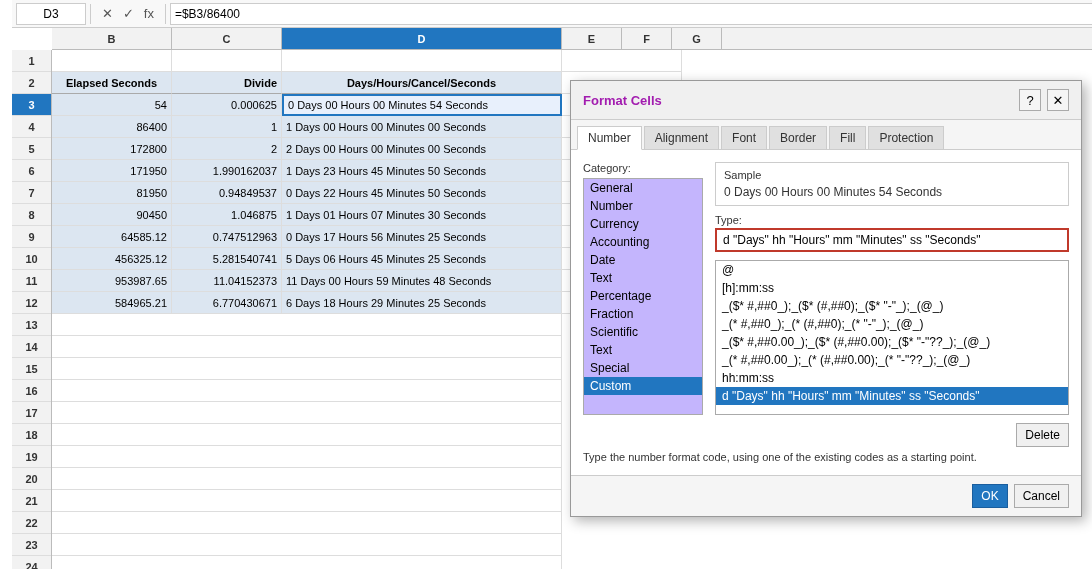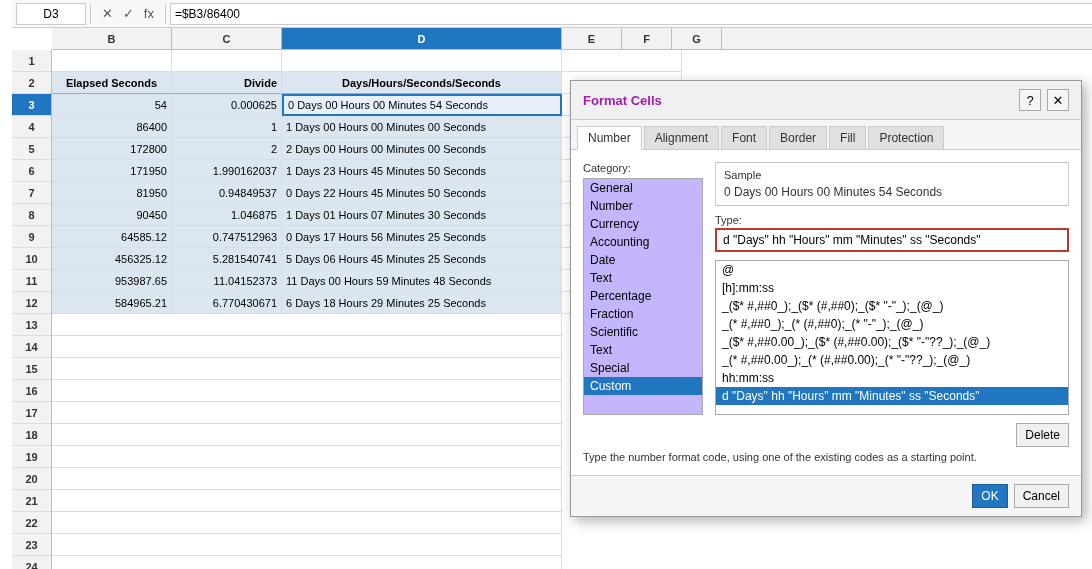--- a/index.html
+++ b/index.html
@@ -134,21 +134,21 @@
       <div class="grid-row">
         <div class="cell col-b" style="width:120px;"></div>
         <div class="cell col-c" style="width:110px;"></div>
         <div class="cell col-d" style="width:280px;"></div>
         <div class="cell" style="width:120px;"></div>
       </div>
 
       <div class="grid-row">
         <div class="cell col-b header-row blue-bg" style="width:120px; justify-content:center;">Elapsed Seconds</div>
         <div class="cell col-c header-row blue-bg right" style="width:110px;">Divide</div>
-        <div class="cell col-d header-row blue-bg" style="width:280px; justify-content:center;">Days/Hours/Seconds/Seconds</div>
+        <div class="cell col-d header-row blue-bg" style="width:280px; justify-content:center;">Days/Hours/Cancel/Seconds</div>
         <div class="cell" style="width:120px;"></div>
       </div>
 
       <div class="grid-row">
         <div class="cell col-b blue-bg right" style="width:120px;text-align:center;">54</div>
         <div class="cell col-c blue-bg right" style="width:110px;">0.000625</div>
         <div class="cell col-d active" style="width:280px;">0 Days 00 Hours 00 Minutes 54 Seconds</div>
         <div class="cell" style="width:120px;"></div>
       </div>
 

